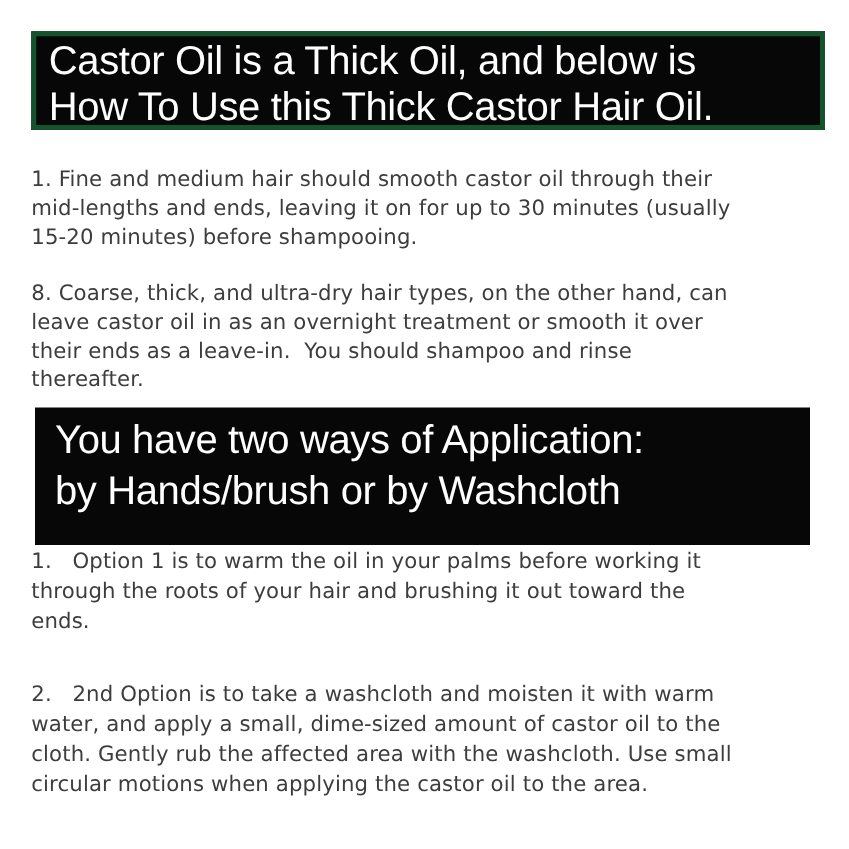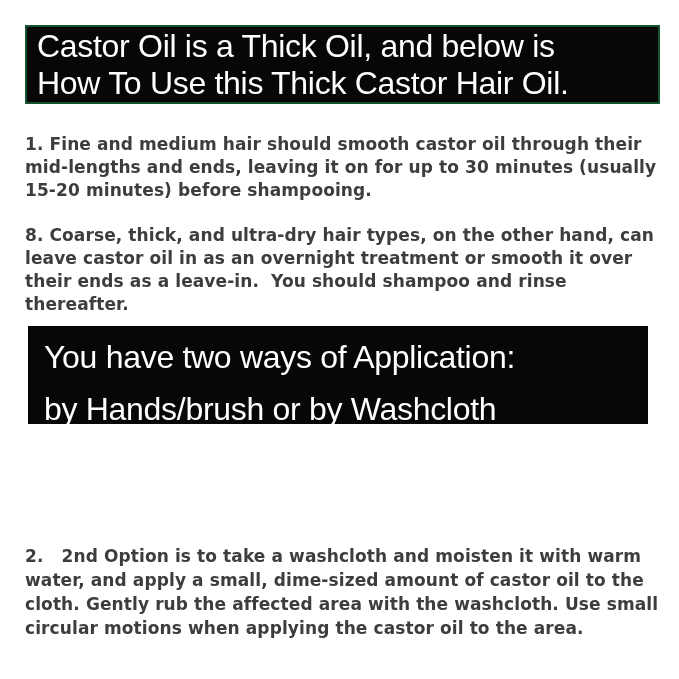--- a/index.html
+++ b/index.html
@@ -22,44 +22,43 @@
     color: #ffffff;
     font-family: "Liberation Sans", sans-serif;
     white-space: pre;
     letter-spacing: -0.3px;
   }
   .banner.top {
     left: 25px;
     top: 25px;
     width: 635px;
     height: 79px;
-    border: 2px solid #14532d;
+    border: 4px solid #14532d;
     font-size: 32px;
     line-height: 37px;
     padding: 1px 0 0 10px;
   }
   .banner.middle {
     left: 28px;
     top: 326px;
     width: 620px;
-    height: 98px;
+    height: 110px;
     font-size: 32px;
-    line-height: 52px;
+    line-height: 41px;
     padding: 5px 0 16px 16px;
   }
   .body-par {
     position: absolute;
     left: 25px;
     width: 645px;
     color: #3d3d3d;
     font-size: 17px;
     line-height: 23px;
     white-space: pre;
     letter-spacing: 0.1px;
-    font-weight: bold;
   }
   .par-1 { top: 133px; }
   .par-2 { top: 224px; }
   .par-3 { top: 437px; line-height: 24px; }
   .par-4 { top: 544px; line-height: 24px; }
 </style>
 </head>
 <body>
 
 <div class="page">
@@ -72,19 +71,22 @@
 15-20 minutes) before shampooing.</div>
 
   <div class="body-par par-2">8. Coarse, thick, and ultra-dry hair types, on the other hand, can
 leave castor oil in as an overnight treatment or smooth it over
 their ends as a leave-in.  You should shampoo and rinse
 thereafter.</div>
 
   <div class="banner middle">You have two ways of Application:
 by Hands/brush or by Washcloth</div>
 
+  <div class="body-par par-3">1.   Option 1 is to warm the oil in your palms before working it
+through the roots of your hair and brushing it out toward the
+ends.</div>
 
   <div class="body-par par-4">2.   2nd Option is to take a washcloth and moisten it with warm
 water, and apply a small, dime-sized amount of castor oil to the
 cloth. Gently rub the affected area with the washcloth. Use small
 circular motions when applying the castor oil to the area.</div>
 
 </div>
 
 </body></html>

